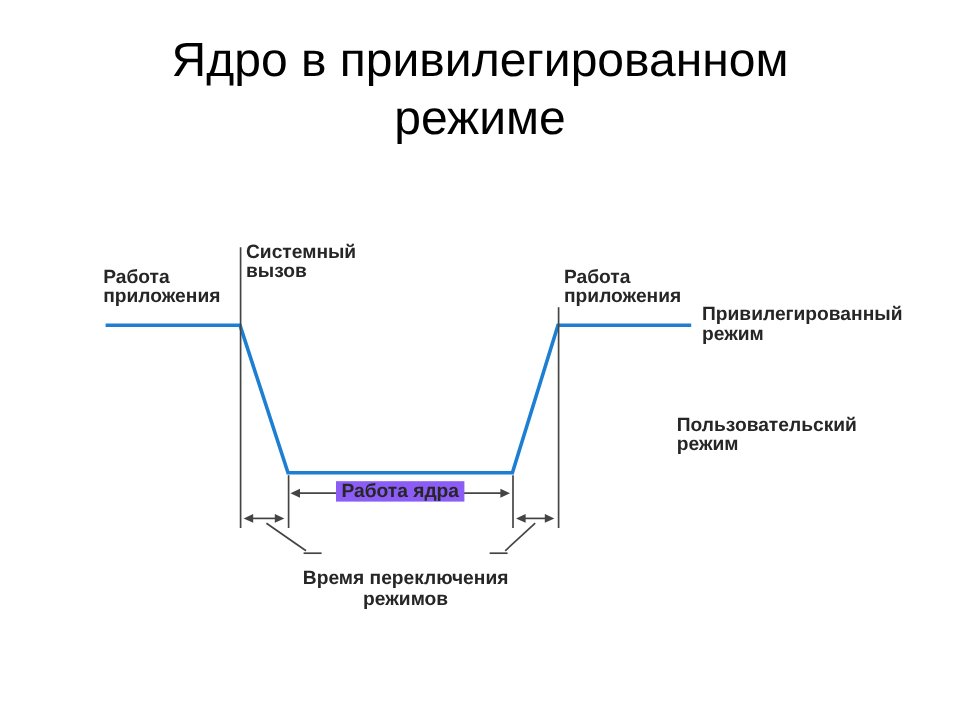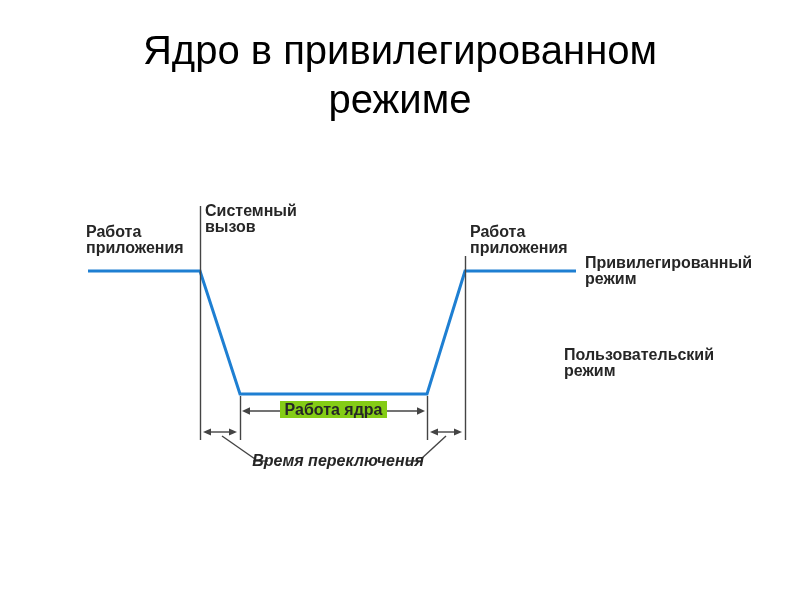--- a/index.html
+++ b/index.html
@@ -44,21 +44,21 @@
     position: absolute;
     z-index: 2;
     font-size: 16px;
     font-weight: 700;
     line-height: 16px;
     color: #262626;
     white-space: nowrap;
   }
   .dlabel span { display: block; }
   .center { text-align: center; }
-  .kw span { display: inline; background: #84cc16; padding: 0 5px; }
+  .kw span { display: inline; background: #8b5cf6; padding: 0 5px; }
 </style>
 </head>
 <body>
 
 <div class="slide">
 
   <div class="title">
     <span>Ядро в привилегированном</span>
     <span>режиме</span>
   </div>
@@ -112,17 +112,18 @@
 
   <div class="dlabel" style="left:564px; top:347px;">
     <span>Пользовательский</span>
     <span>режим</span>
   </div>
 
   <div class="dlabel center kw" style="left:240px; top:402px; width:187px;">
     <span>Работа ядра</span>
   </div>
 
-  <div class="dlabel center" style="left:238px; top:452px; width:200px; line-height:17px;font-style:italic;">
+  <div class="dlabel center" style="left:238px; top:474px; width:200px; line-height:17px;">
     <span>Время переключения</span>
+    <span>режимов</span>
   </div>
 
 </div>
 
 </body></html>

